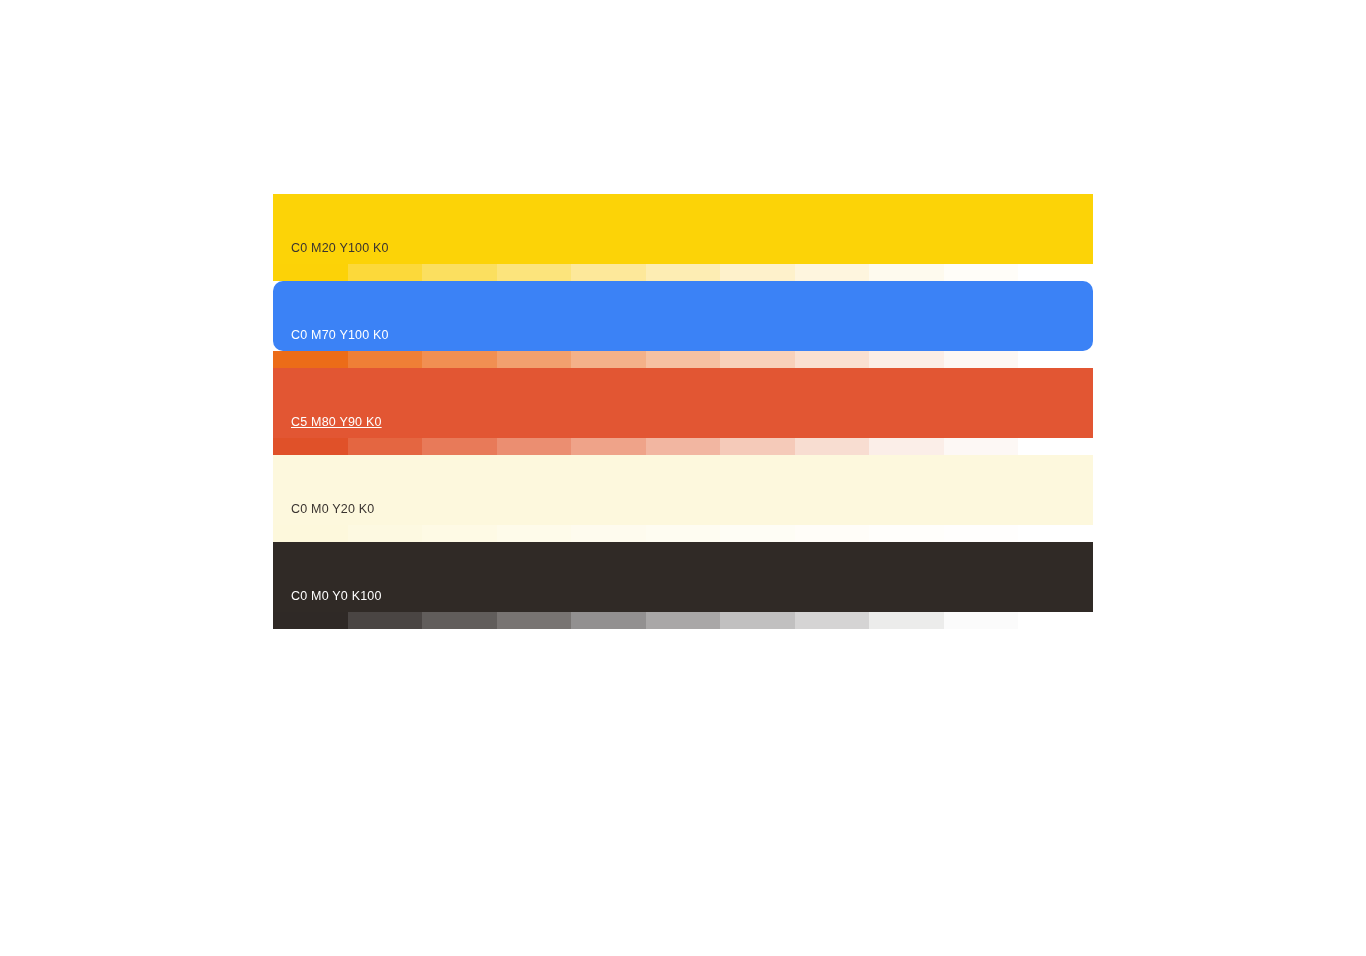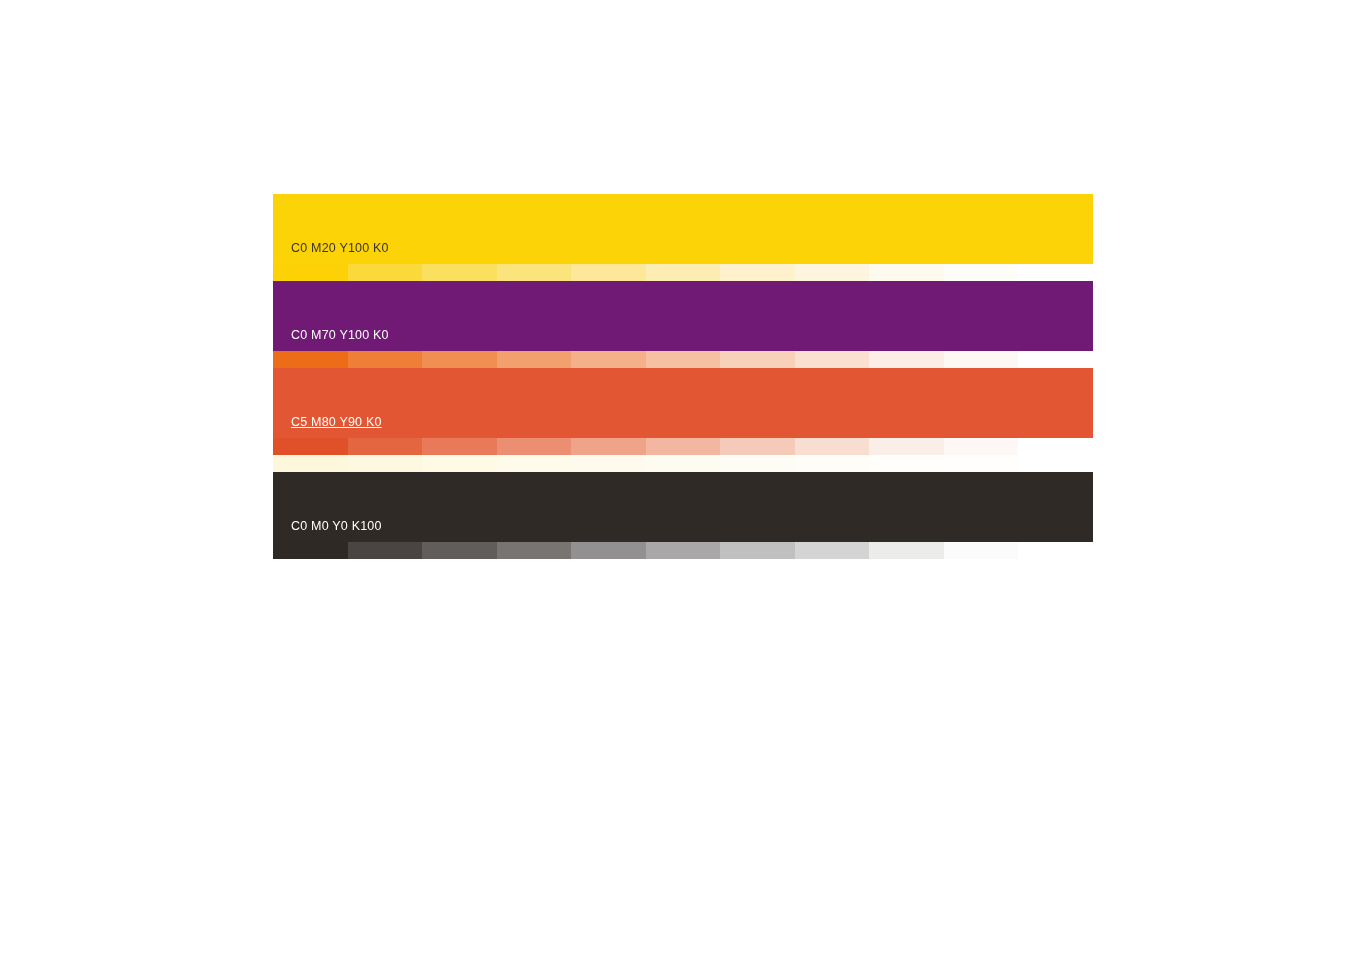--- a/index.html
+++ b/index.html
@@ -76,21 +76,21 @@
         <div class="tint-swatch" style="background-color: rgb(252, 228, 124);"></div>
         <div class="tint-swatch" style="background-color: rgb(253, 232, 154);"></div>
         <div class="tint-swatch" style="background-color: rgb(253, 237, 179);"></div>
         <div class="tint-swatch" style="background-color: rgb(254, 241, 203);"></div>
         <div class="tint-swatch" style="background-color: rgb(254, 245, 222);"></div>
         <div class="tint-swatch" style="background-color: rgb(254, 250, 238);"></div>
         <div class="tint-swatch" style="background-color: rgb(255, 253, 248);"></div>
       </div>
     </div>
     <div class="swatch-group">
-      <div class="color-band" style="background-color: #701a75;">
+      <div class="color-band" style="background-color: #3b82f6; border-radius: 10px;">
         <div class="color-label" style="color: rgb(255, 255, 255);">C0 M70 Y100 K0</div>
       </div>
       <div class="tint-strip">
         <div class="tint-swatch" style="background-color: rgb(236, 108, 24);"></div>
         <div class="tint-swatch" style="background-color: rgb(239, 127, 54);"></div>
         <div class="tint-swatch" style="background-color: rgb(241, 143, 82);"></div>
         <div class="tint-swatch" style="background-color: rgb(242, 160, 110);"></div>
         <div class="tint-swatch" style="background-color: rgb(244, 177, 137);"></div>
         <div class="tint-swatch" style="background-color: rgb(246, 193, 162);"></div>
         <div class="tint-swatch" style="background-color: rgb(248, 209, 186);"></div>
@@ -110,20 +110,23 @@
         <div class="tint-swatch" style="background-color: rgb(235, 142, 113);"></div>
         <div class="tint-swatch" style="background-color: rgb(239, 163, 137);"></div>
         <div class="tint-swatch" style="background-color: rgb(242, 182, 161);"></div>
         <div class="tint-swatch" style="background-color: rgb(245, 202, 185);"></div>
         <div class="tint-swatch" style="background-color: rgb(248, 221, 209);"></div>
         <div class="tint-swatch" style="background-color: rgb(251, 238, 232);"></div>
         <div class="tint-swatch" style="background-color: rgb(253, 248, 245);"></div>
       </div>
     </div>
     <div class="swatch-group">
+      <div class="color-band" style="background-color: rgb(253, 248, 221);">
+        <div class="color-label" style="color: rgb(58, 52, 48);">C0 M0 Y20 K0</div>
+      </div>
       <div class="tint-strip">
         <div class="tint-swatch" style="background-color: rgb(253, 248, 220);"></div>
         <div class="tint-swatch" style="background-color: rgb(253, 249, 225);"></div>
         <div class="tint-swatch" style="background-color: rgb(254, 250, 229);"></div>
         <div class="tint-swatch" style="background-color: rgb(254, 251, 234);"></div>
         <div class="tint-swatch" style="background-color: rgb(254, 251, 238);"></div>
         <div class="tint-swatch" style="background-color: rgb(254, 252, 241);"></div>
         <div class="tint-swatch" style="background-color: rgb(254, 253, 245);"></div>
         <div class="tint-swatch" style="background-color: rgb(255, 253, 248);"></div>
         <div class="tint-swatch" style="background-color: rgb(255, 254, 251);"></div>

